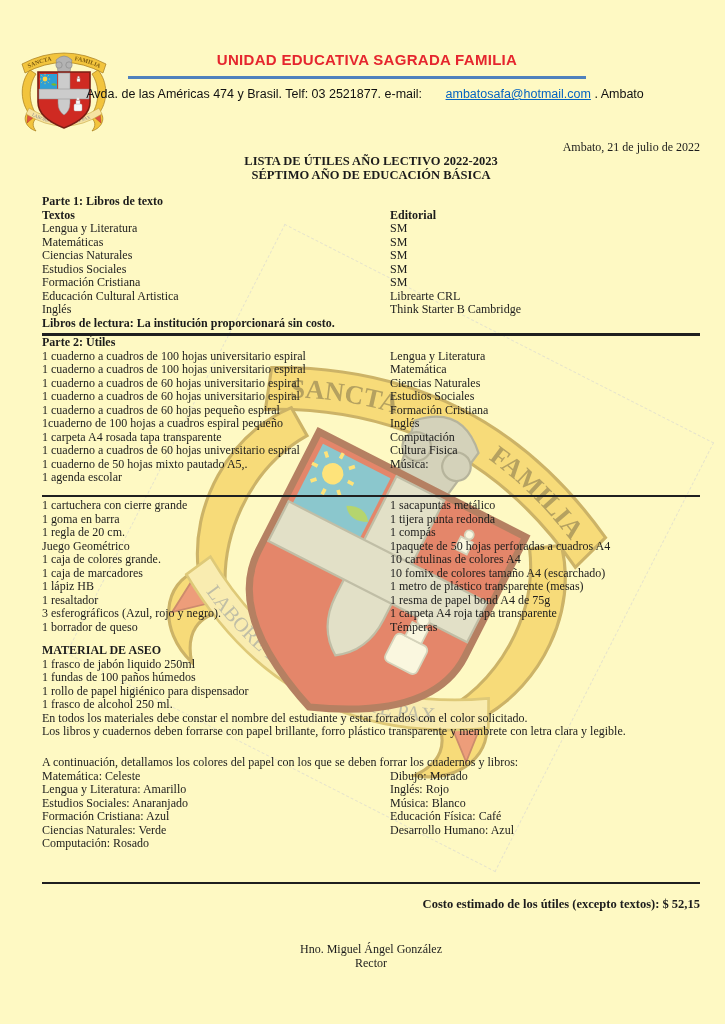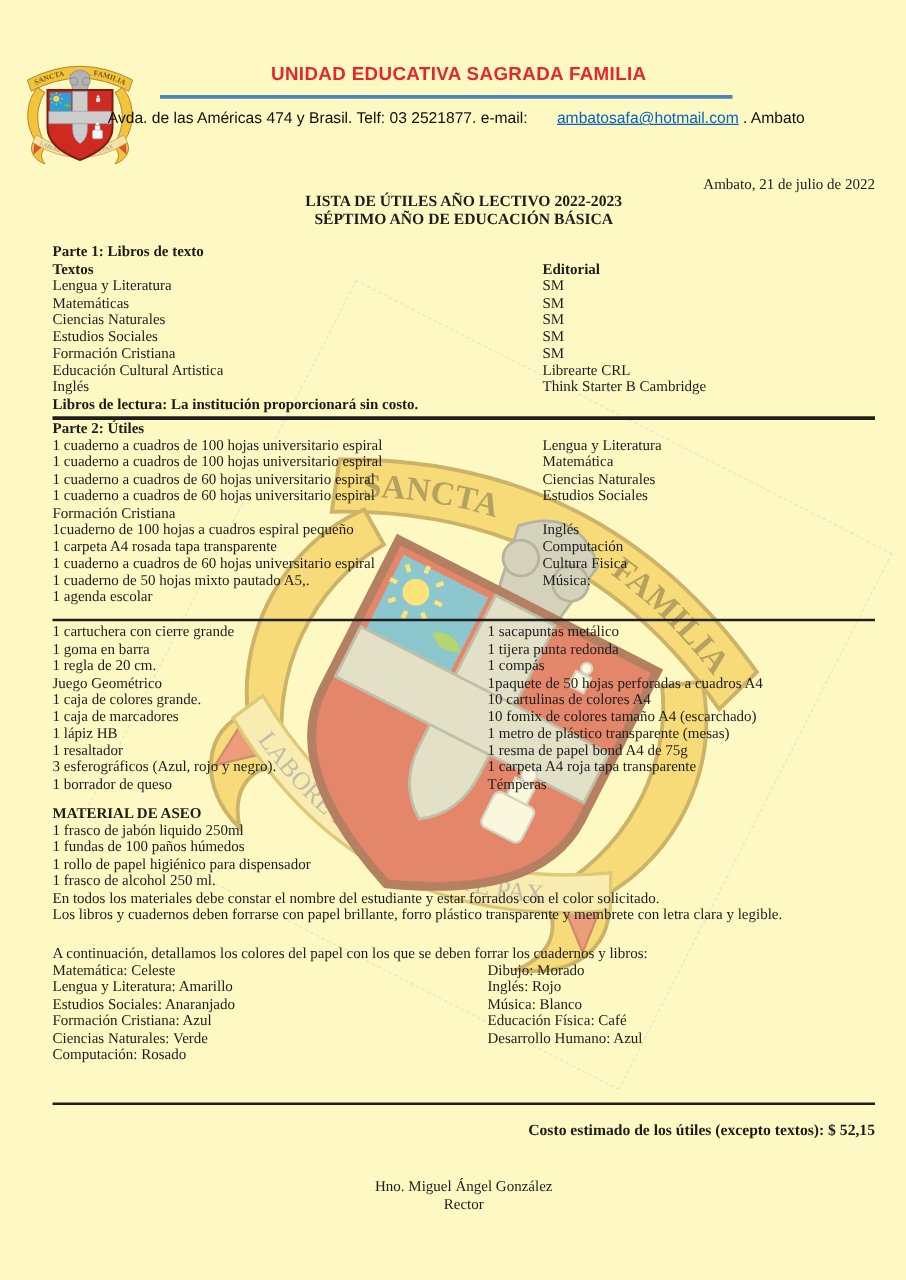--- a/index.html
+++ b/index.html
@@ -22,21 +22,21 @@
     left:40px;top:88px;width:650px;text-align:center;z-index:2;
     font-family:"Liberation Sans",sans-serif;font-size:12.5px;color:#111;
   }
   .address a{color:var(--link-blue,#0563c1);text-decoration:underline;margin-left:20px;}
   
   .date-line{left:42px;top:141px;width:658px;text-align:right;z-index:2;}
   .doc-title{left:42px;top:155px;width:658px;text-align:center;font-weight:bold;font-size:12.5px;z-index:2;}
   .doc-subtitle{left:42px;top:169px;width:658px;text-align:center;font-weight:bold;font-size:12.5px;z-index:2;}
   .sec{left:42px;width:658px;z-index:2;}
   .bold{font-weight:bold;}
-  .row{display:flex;gap:44px;}
+  .row{display:flex;}
   .row .c1{width:348px;flex:none;}
   .row .c2{flex:1;}
   .hrule{left:42px;width:658px;background:#1f1f1f;z-index:2;}
   .cols{display:flex;}
   .cols .col-l{width:348px;flex:none;font-family:Liberation Serif, serif;}
   .cols .col-r{flex:1;}
   .center{text-align:center;}
   
   .watermark{
     left:390px;top:548px;width:480px;height:480px;z-index:1;
@@ -173,20 +173,21 @@
       </div>
     <div class="row">
         <span class="c1">1 cuaderno a cuadros de 60 hojas universitario espiral</span>
         <span class="c2">Ciencias Naturales</span>
       </div>
     <div class="row">
         <span class="c1">1 cuaderno a cuadros de 60 hojas universitario espiral</span>
         <span class="c2">Estudios Sociales</span>
       </div>
     <div class="row">
+        <span class="c1">1 cuaderno a cuadros de 60 hojas pequeño espiral</span>
         <span class="c2">Formación Cristiana</span>
       </div>
     <div class="row">
         <span class="c1">1cuaderno de 100 hojas a cuadros espiral pequeño</span>
         <span class="c2">Inglés</span>
       </div>
     <div class="row">
         <span class="c1">1 carpeta A4 rosada tapa transparente</span>
         <span class="c2">Computación</span>
       </div>

